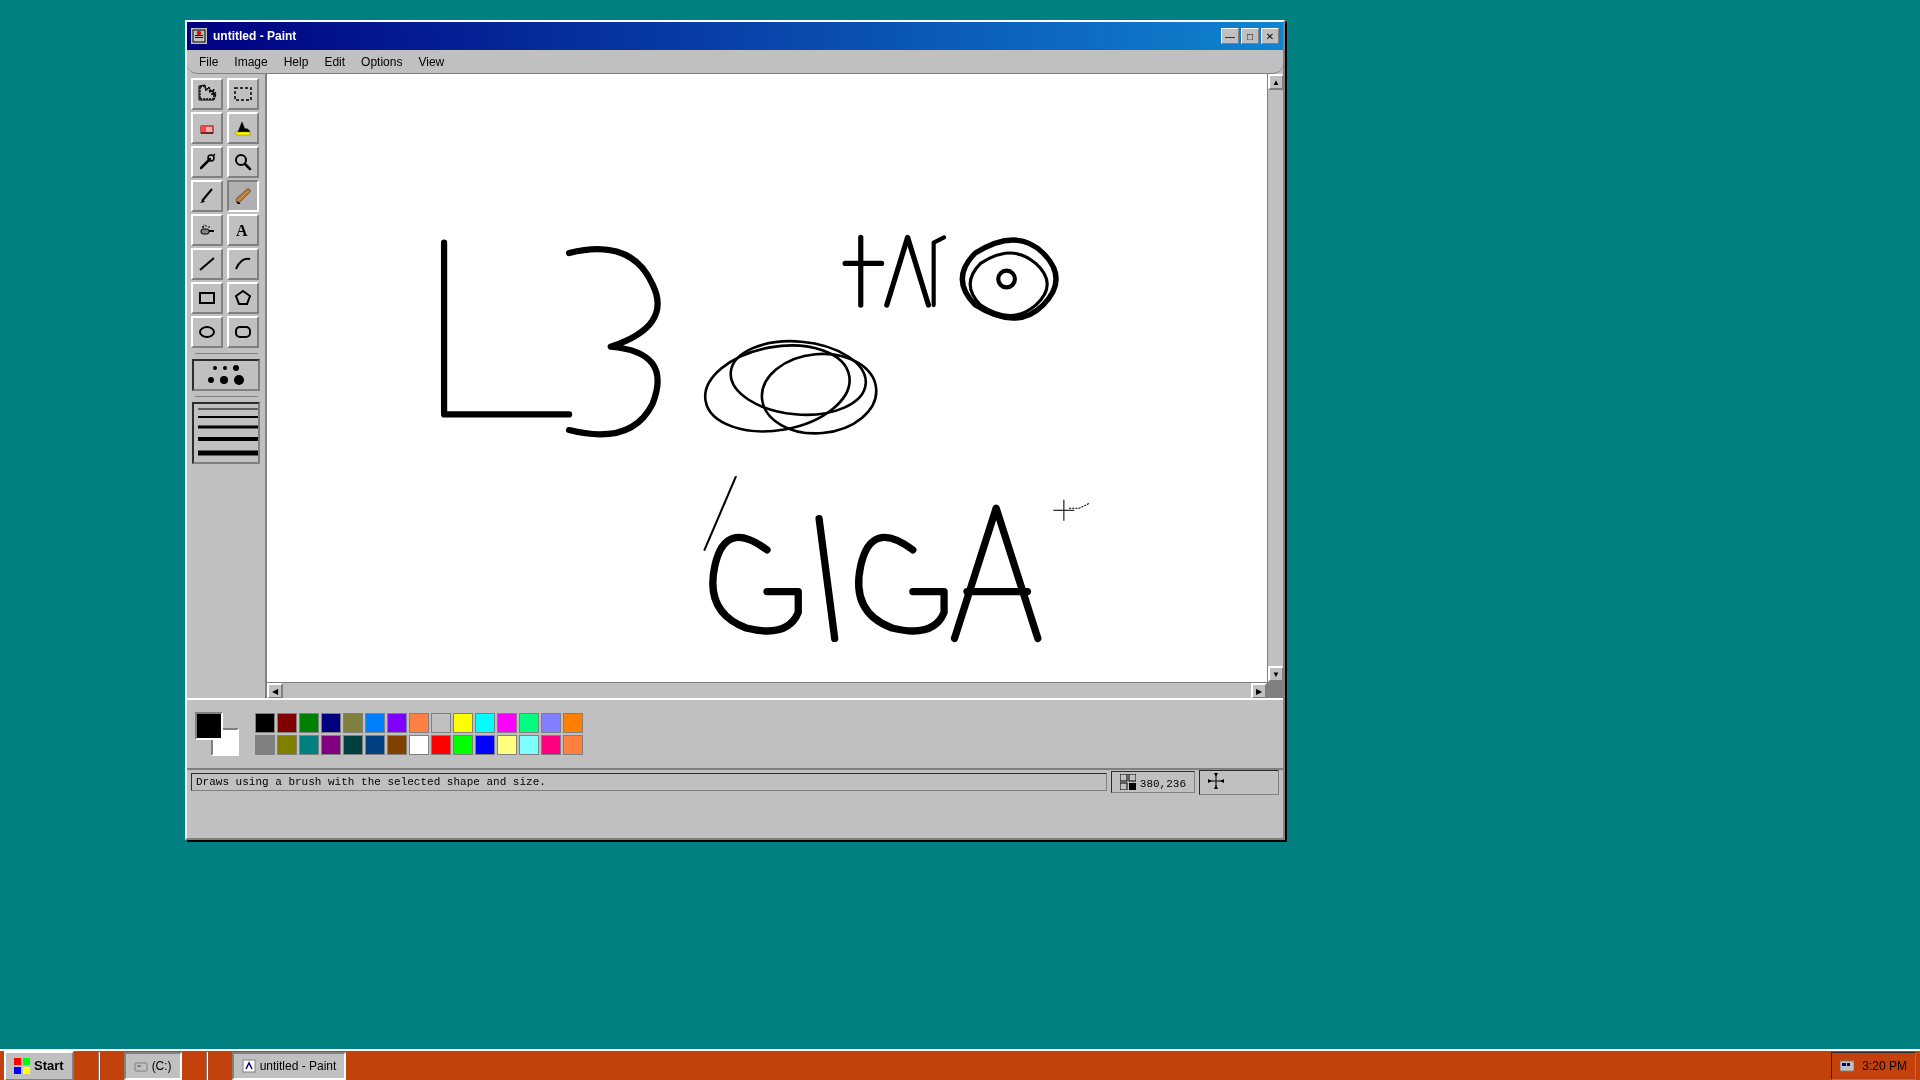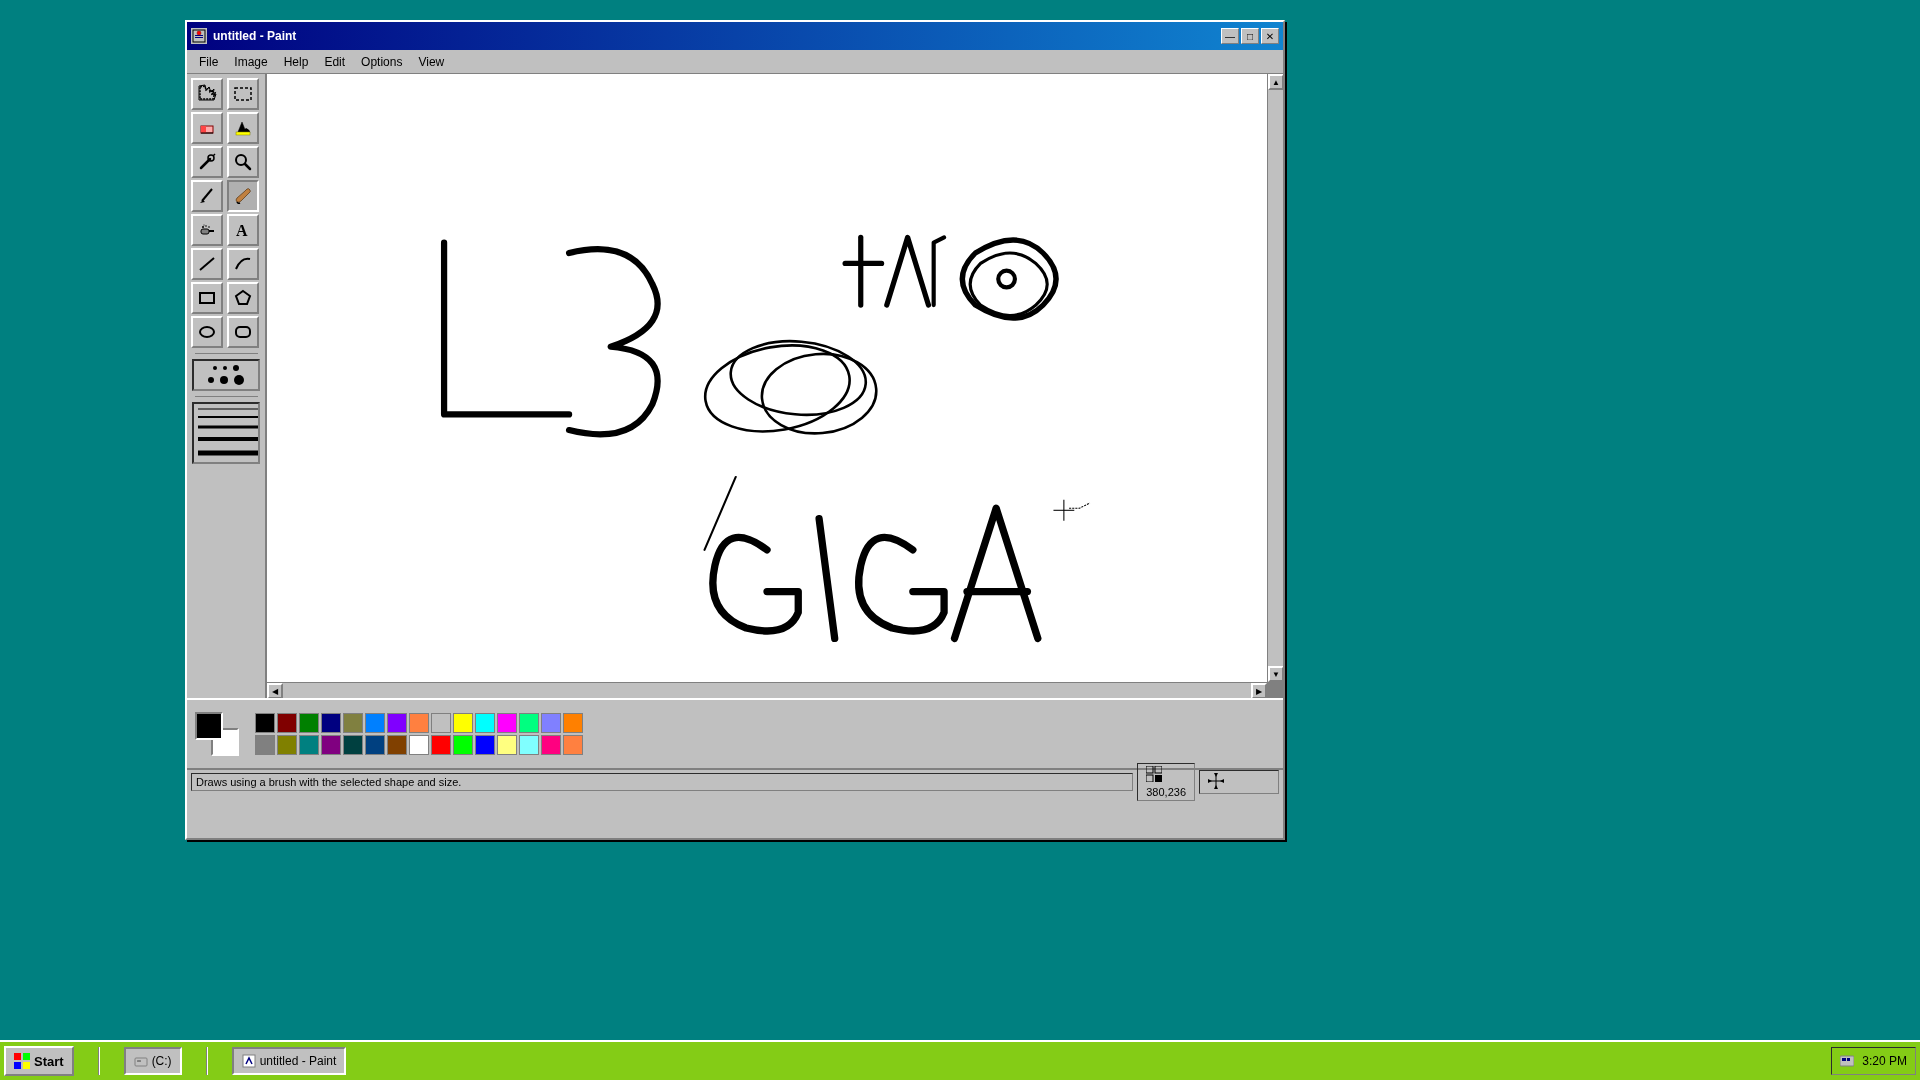--- a/index.html
+++ b/index.html
@@ -76,20 +76,21 @@
     }
 
     
     .menu-bar {
       background: #c0c0c0;
       height: 24px;
       display: flex;
       align-items: center;
       padding: 0 4px;
       border-bottom: 1px solid #808080;
+      border-radius: 10px;
     }
     .menu-item {
       padding: 2px 8px;
       cursor: pointer;
       font-size: 12px;
       color: #000;
     }
 
     
     .main-area {
@@ -260,52 +261,52 @@
 
     
     .status-bar {
       height: 26px;
       background: #c0c0c0;
       border-top: 2px solid #808080;
       display: flex;
       align-items: center;
       padding: 0 4px;
       gap: 4px;
+      font-family: Liberation Mono, monospace;
     }
     .status-text {
       flex: 1;
       font-size: 11px;
       padding: 2px 4px;
       border: 1px inset #808080;
       background: #c0c0c0;
     }
     .status-coords {
       display: flex;
-      align-items: flex-start;
+      align-items: flex-end;
       gap: 4px;
       border: 1px inset #808080;
       padding: 2px 8px;
       font-size: 11px;
-      flex-direction: column;
     }
     .status-size {
       border: 1px inset #808080;
       padding: 2px 8px;
       font-size: 11px;
       width: 80px;
     }
 
     
     .taskbar {
       position: absolute;
       bottom: 0;
       left: 0;
       right: 0;
-      height: 40px;
-      background: #84cc16;
+      height: 31px;
+      background: #c2410c;
       border-top: 2px solid #fff;
       display: flex;
       align-items: center;
       padding: 0 4px;
       gap: 20px;
     }
     .start-btn {
       height: 30px;
       padding: 0 8px;
       background: #c0c0c0;

